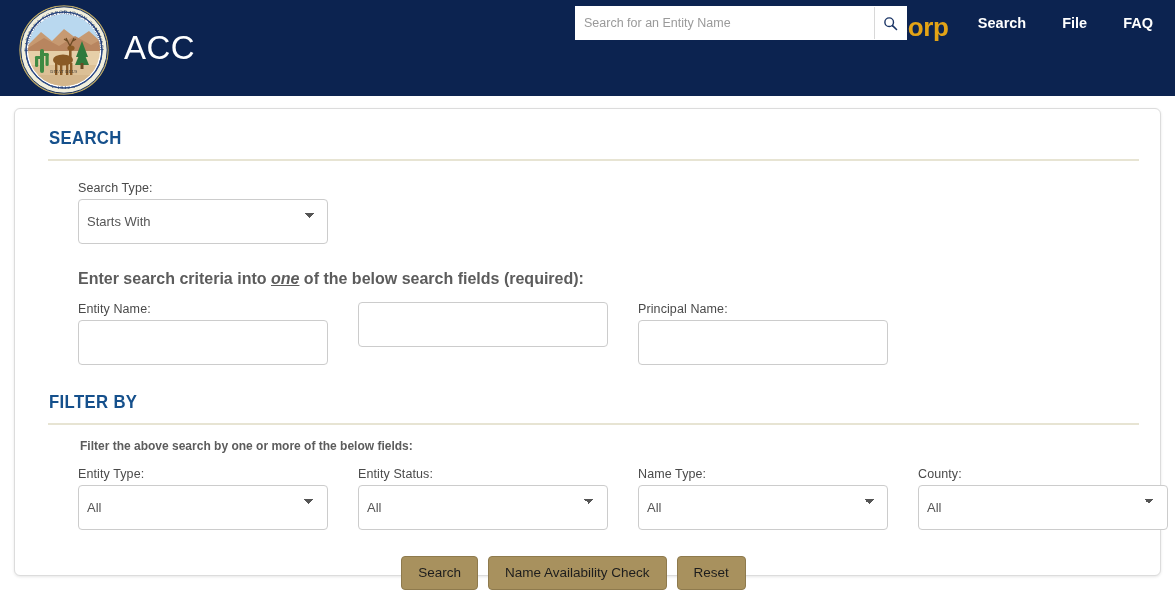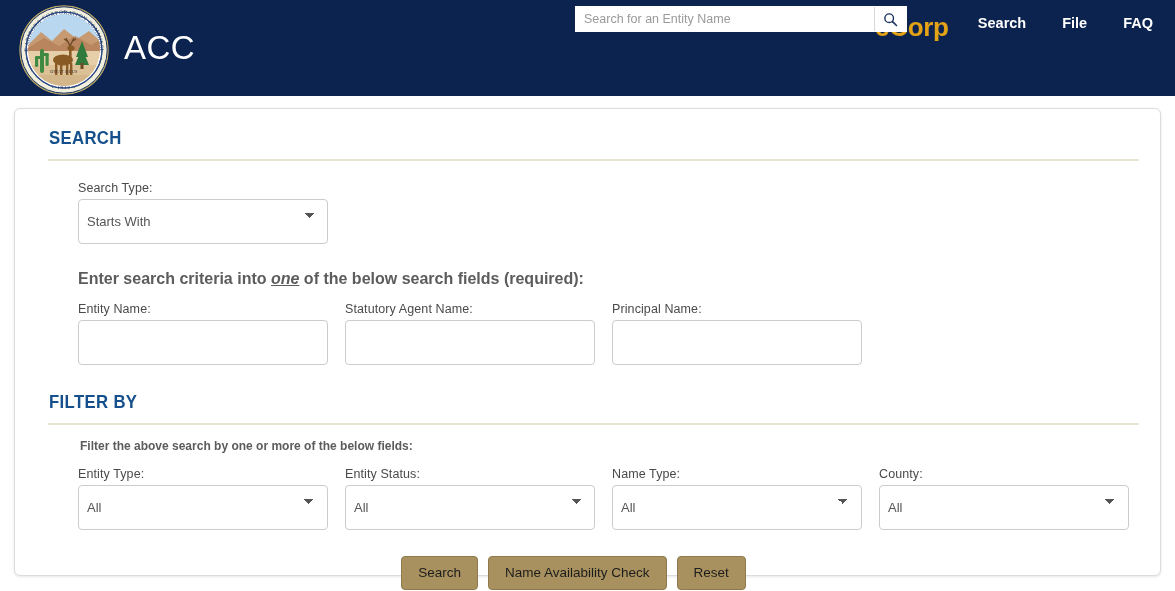--- a/index.html
+++ b/index.html
@@ -45,21 +45,21 @@
     color: #e3a316;
     font-size: 26px;
     font-weight: 700;
     line-height: 30px;
     letter-spacing: -0.3px;
   }
   .searchwrap {
     position: absolute;
     left: 575px;
     top: 6px;
-    height: 26px;
+    height: 34px;
     display: flex;
     align-items: stretch;
     background: #ffffff;
     border: 1px solid #ffffff;
     z-index: 5;
   }
   .searchwrap input {
     width: 298px;
     border: none;
     outline: none;
@@ -175,21 +175,21 @@
   }
   .criteria-text u {
     font-style: italic;
     text-decoration: underline;
     margin-top: 16px;
   }
 
   .fields-row {
     display: flex;
     margin-left: 43px;
-    gap: 17px;
+    gap: 30px;
   }
   .fields-row .col { width: 250px; }
 
   .filter-sec { margin-top: 26px; }
 
   .filter-text {
     font-size: 12px;
     font-weight: 700;
     color: #5c5c5c;
     margin: 14px 0 14px 45px;
@@ -308,21 +308,20 @@
     </div>
 
     <div class="criteria-text"><span>Enter search criteria into </span><u>one</u><span> of the below search fields (required):</span></div>
 
     <div class="fields-row">
       <div class="col">
         <label class="lbl-small">Entity Name:</label>
         <input class="fld" type="text" value="" style="">
       </div>
       <div class="col">
-        <label class="lbl-small">Statutory Agent Name:</label>
         <input class="fld" type="text" value="" style="">
       </div>
       <div class="col">
         <label class="lbl-small">Principal Name:</label>
         <input class="fld" type="text" value="" style="">
       </div>
     </div>
 
     <div class="filter-sec">
       <div class="sec-title">FILTER BY</div>

